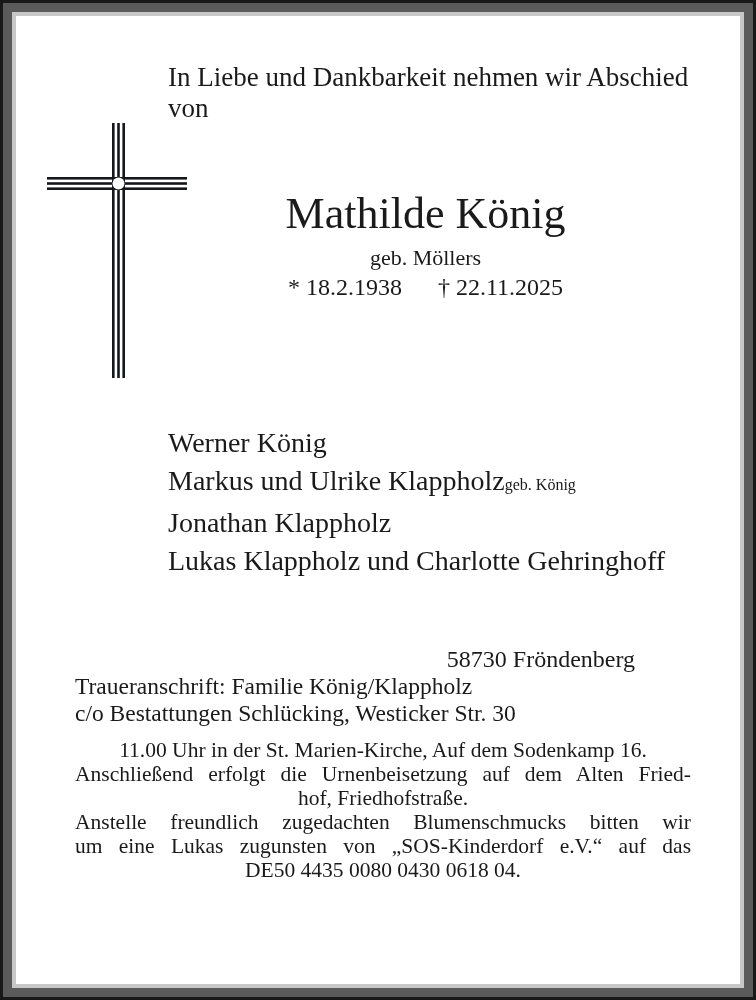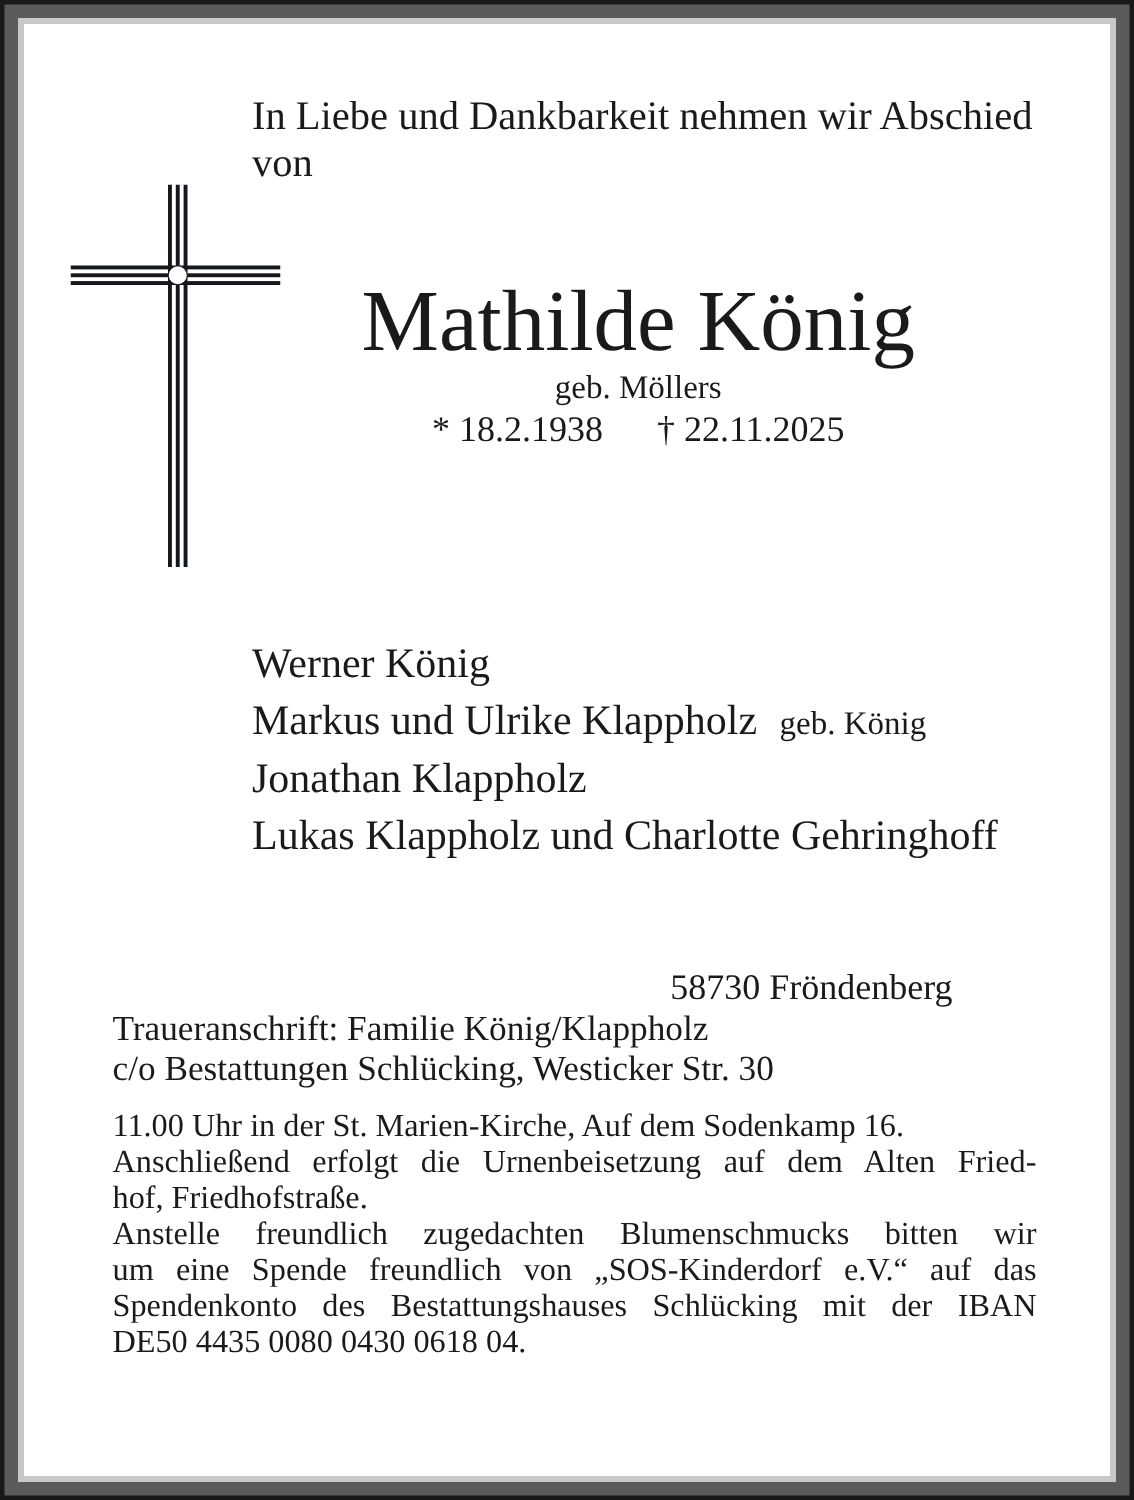--- a/index.html
+++ b/index.html
@@ -29,48 +29,48 @@
     position: absolute; left: 152px; top: 46px; width: 545px;
     font-size: 27px; line-height: 30.5px;
   }
   .cross {
     position: absolute; left: 31px; top: 107px;
   }
   .name-block {
     position: absolute; left: 152px; top: 163px; width: 515px;
     text-align: center;
   }
-  .deceased-name { font-size: 58px; line-height: 70px; white-space: nowrap; }
+  .deceased-name { font-size: 44px; line-height: 70px; white-space: nowrap; }
   .maiden-name   { font-size: 22px; line-height: 28px; margin-top: -5px; }
   .life-dates    { font-size: 24px; line-height: 30px; }
   .death-date    { margin-left: 36px; }
 
   .mourners {
     position: absolute; left: 152px; top: 408px; width: 545px;
   }
   .mourner { font-size: 28px; line-height: 38px; white-space: nowrap; }
-  .mourner .suffix { font-size: 22px; margin-left: 15px; }
+  .mourner .suffix { font-size: 16px; margin-left: 0; }
   .mourner .suffix:empty { display: none; }
 
   .address {
     position: absolute; left: 59px; top: 630px; width: 560px;
     font-size: 23.5px; line-height: 27px;
   }
   .address .city { font-size: 24px; text-align: right; }
 
   .body-text {
     position: absolute; left: 59px; top: 722px; width: 616px;
     font-size: 21.5px; line-height: 24px;
   }
   .body-text .line { width: 100%; }
   .body-text .just {
     text-align: justify;
     text-align-last: justify;
   }
-  .body-text .plain { text-align: left; }
+  .body-text .plain { text-align: center; }
 </style>
 </head>
 <body>
 
 <div class="frame-outer">
   <div class="frame-mid">
     <div class="frame-light">
       <div class="inner">
 
         <div class="intro">In Liebe und Dankbarkeit nehmen wir Abschied von</div>
@@ -112,21 +112,20 @@
           <div class="city">58730 Fröndenberg</div>
           <div>Traueranschrift: Familie König/Klappholz</div>
           <div>c/o Bestattungen Schlücking, Westicker Str. 30</div>
         </div>
 
         <div class="body-text">
           <div class="line plain">11.00 Uhr in der St. Marien-Kirche, Auf dem Sodenkamp 16.</div>
           <div class="line just">Anschließend erfolgt die Urnenbeisetzung auf dem Alten Fried-</div>
           <div class="line plain">hof, Friedhofstraße.</div>
           <div class="line just">Anstelle freundlich zugedachten Blumenschmucks bitten wir</div>
-          <div class="line just">um eine Spende freundlich von „SOS-Kinderdorf e.V.“ auf das</div>
-          <div class="line just">Spendenkonto des Bestattungshauses Schlücking mit der IBAN</div>
+          <div class="line just">um eine Lukas zugunsten von „SOS-Kinderdorf e.V.“ auf das</div>
           <div class="line plain">DE50 4435 0080 0430 0618 04.</div>
         </div>
 
       </div>
     </div>
   </div>
 </div>
 
 </body></html>

